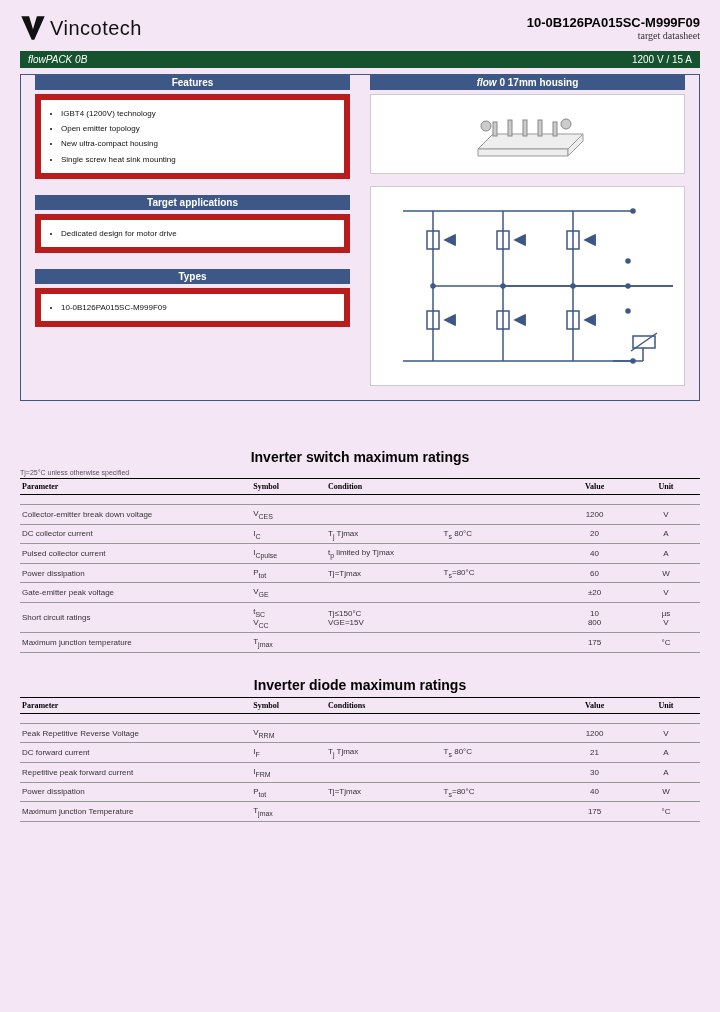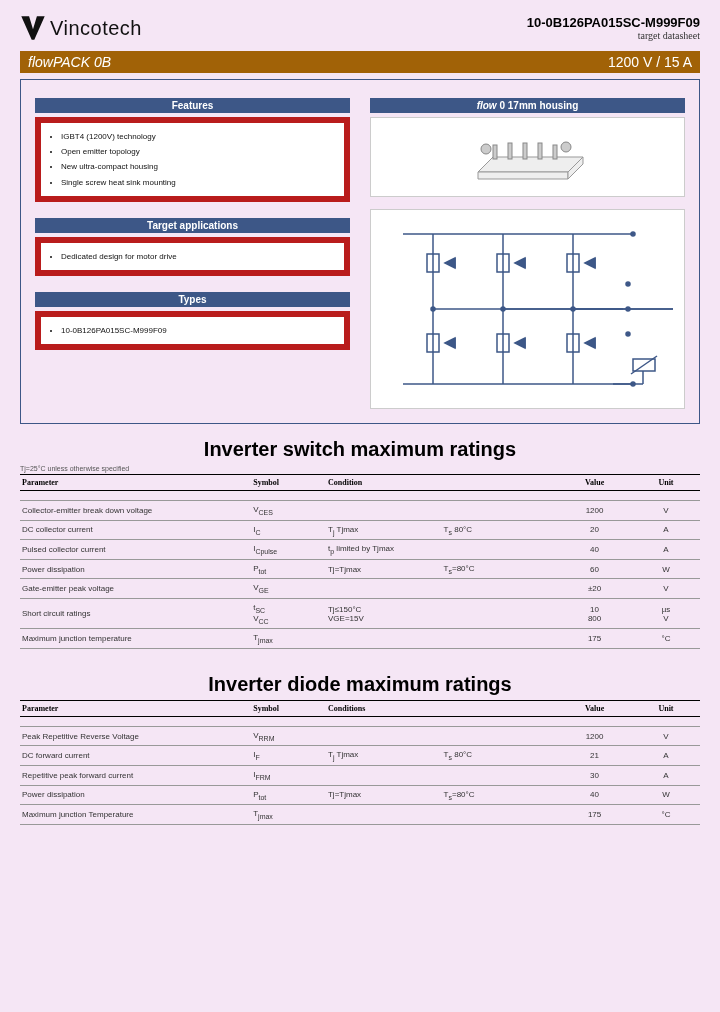--- a/index.html
+++ b/index.html
@@ -34,36 +34,36 @@
   .logo-text {
     font-size: 20px;
     font-weight: 300;
     letter-spacing: 0.5px;
     color: #111;
   }
   .title-area { text-align: right; }
   .part-number { font-size: 13px; font-weight: bold; }
   .subtitle { font-size: 10px; color: #333; font-family: Liberation Serif, serif; }
   .infobar {
-    background: #a16207;
+    background: #14532d;
     color: #fff;
     display: flex;
     justify-content: space-between;
     padding: 3px 8px;
-    font-size: 14px;
+    font-size: 10px;
     margin-bottom: 6px;
   }
   .infobar .l { font-style: italic; }
   .infobar .l em { font-style: italic; }
   .hero-box {
     border: 1px solid #3d5787;
-    padding: 18px 14px 14px 14px;
+    padding: 0 14px 14px 14px;
     display: flex;
     gap: 20px;
-    margin-bottom: 14px;
+    margin-bottom: 48px;
   }
   .hero-left, .hero-right { flex: 1; }
   .section-head {
     background: #3d5787;
     color: #fff;
     text-align: center;
     padding: 2px 0;
     font-size: 10px;
     font-weight: bold;
     margin-bottom: 4px;
@@ -91,21 +91,21 @@
   .schematic-img {
     background: #fff;
     border: 1px solid #ccc;
     height: 200px;
     display:flex;
     align-items:center;
     justify-content:center;
   }
   h2.table-title {
     text-align: center;
-    font-size: 20px;
+    font-size: 14px;
     font-weight: bold;
     margin: 10px 0 4px 0;
   }
   .table-note { font-size: 7px; color: #555; margin-bottom: 2px; }
   table.spec {
     width: 100%;
     border-collapse: collapse;
     font-size: 8px;
     margin-bottom: 24px;
   }

